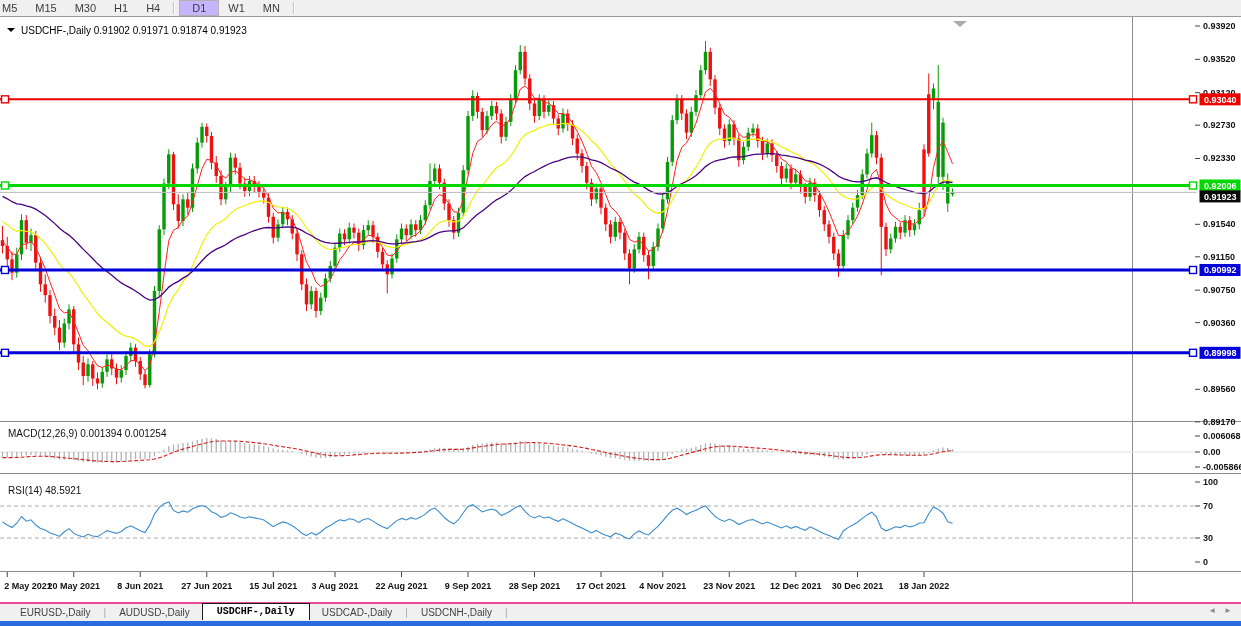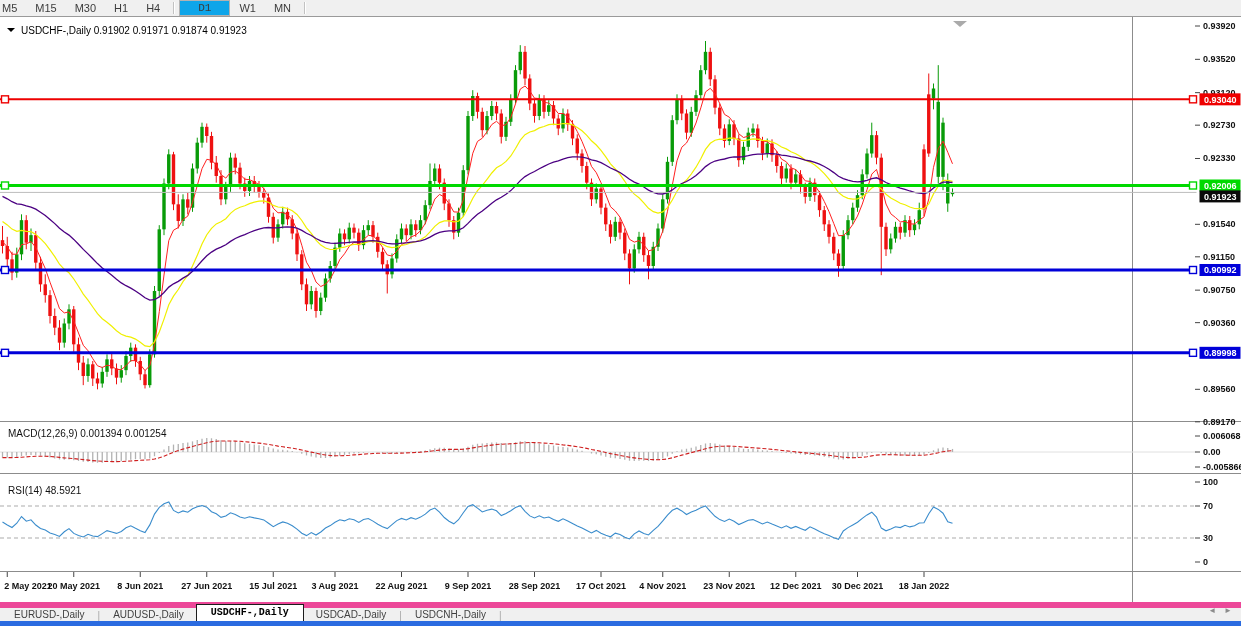--- a/index.html
+++ b/index.html
@@ -10,25 +10,25 @@
   .ax{font-size:9px;font-weight:700;}
   .badge-t{font-size:9px;font-weight:700;fill:#fff;}
   .ttl{font-size:10px;fill:#000;}
   .ind{font-size:10px;fill:#111;}
   .dt{font-size:9px;font-weight:700;}
   #toolbar{position:absolute;left:0;top:0;width:100%;height:16px;background:#f0f0f0;
     border-bottom:1px solid #9a9a9a;display:flex;align-items:center;z-index:2;
     font-size:11px;color:#3c3c3c;}
   .tfbtn{padding:2px 9px;white-space:nowrap;}
   .tfbtn:first-child{margin-left:-7px;}
-  .tfbtn.active{background:#0ea5e9;border:1px solid #b2b2b2;padding:1px 18px;font-family:Liberation Mono, monospace;}
+  .tfbtn.active{background:#c4b5fd;border:1px solid #b2b2b2;padding:1px 12px;}
   .tfsep{width:1px;height:12px;background:#c2c2c2;border-right:1px solid #fff;margin:0 4px;}
   #tabsbar{position:absolute;left:0;top:602px;width:100%;height:19px;background:#f0f0f0;
-    border-top:6px solid #ec4899;display:flex;align-items:flex-end;z-index:2;
-    font-size:10px;color:#3f3f3f;padding-left:2px;box-sizing:border-box;}
+    border-top:2px solid #ec4899;display:flex;align-items:center;z-index:2;
+    font-size:10px;color:#3f3f3f;padding-left:8px;box-sizing:border-box;}
   .tab{padding:1px 12px;white-space:nowrap;}
   .tab.active{background:#fff;border:1px solid #1c1c1c;border-bottom:none;font-weight:bold;
     color:#000;padding:2px 14px 3px 14px;margin-top:-3px;font-family:Liberation Mono, monospace;}
   .tabdiv{color:#a8a8a8;padding:0 1px;}
   #tabarrows{position:absolute;right:5px;top:606px;z-index:3;color:#8c8c8c;font-size:8px;}
   #tabarrows span{padding:0 4px;}
   #bluestrip{position:absolute;left:0;top:621px;width:100%;height:5px;background:#2b6be0;z-index:2;}
 </style>
 </head>
 <body>

